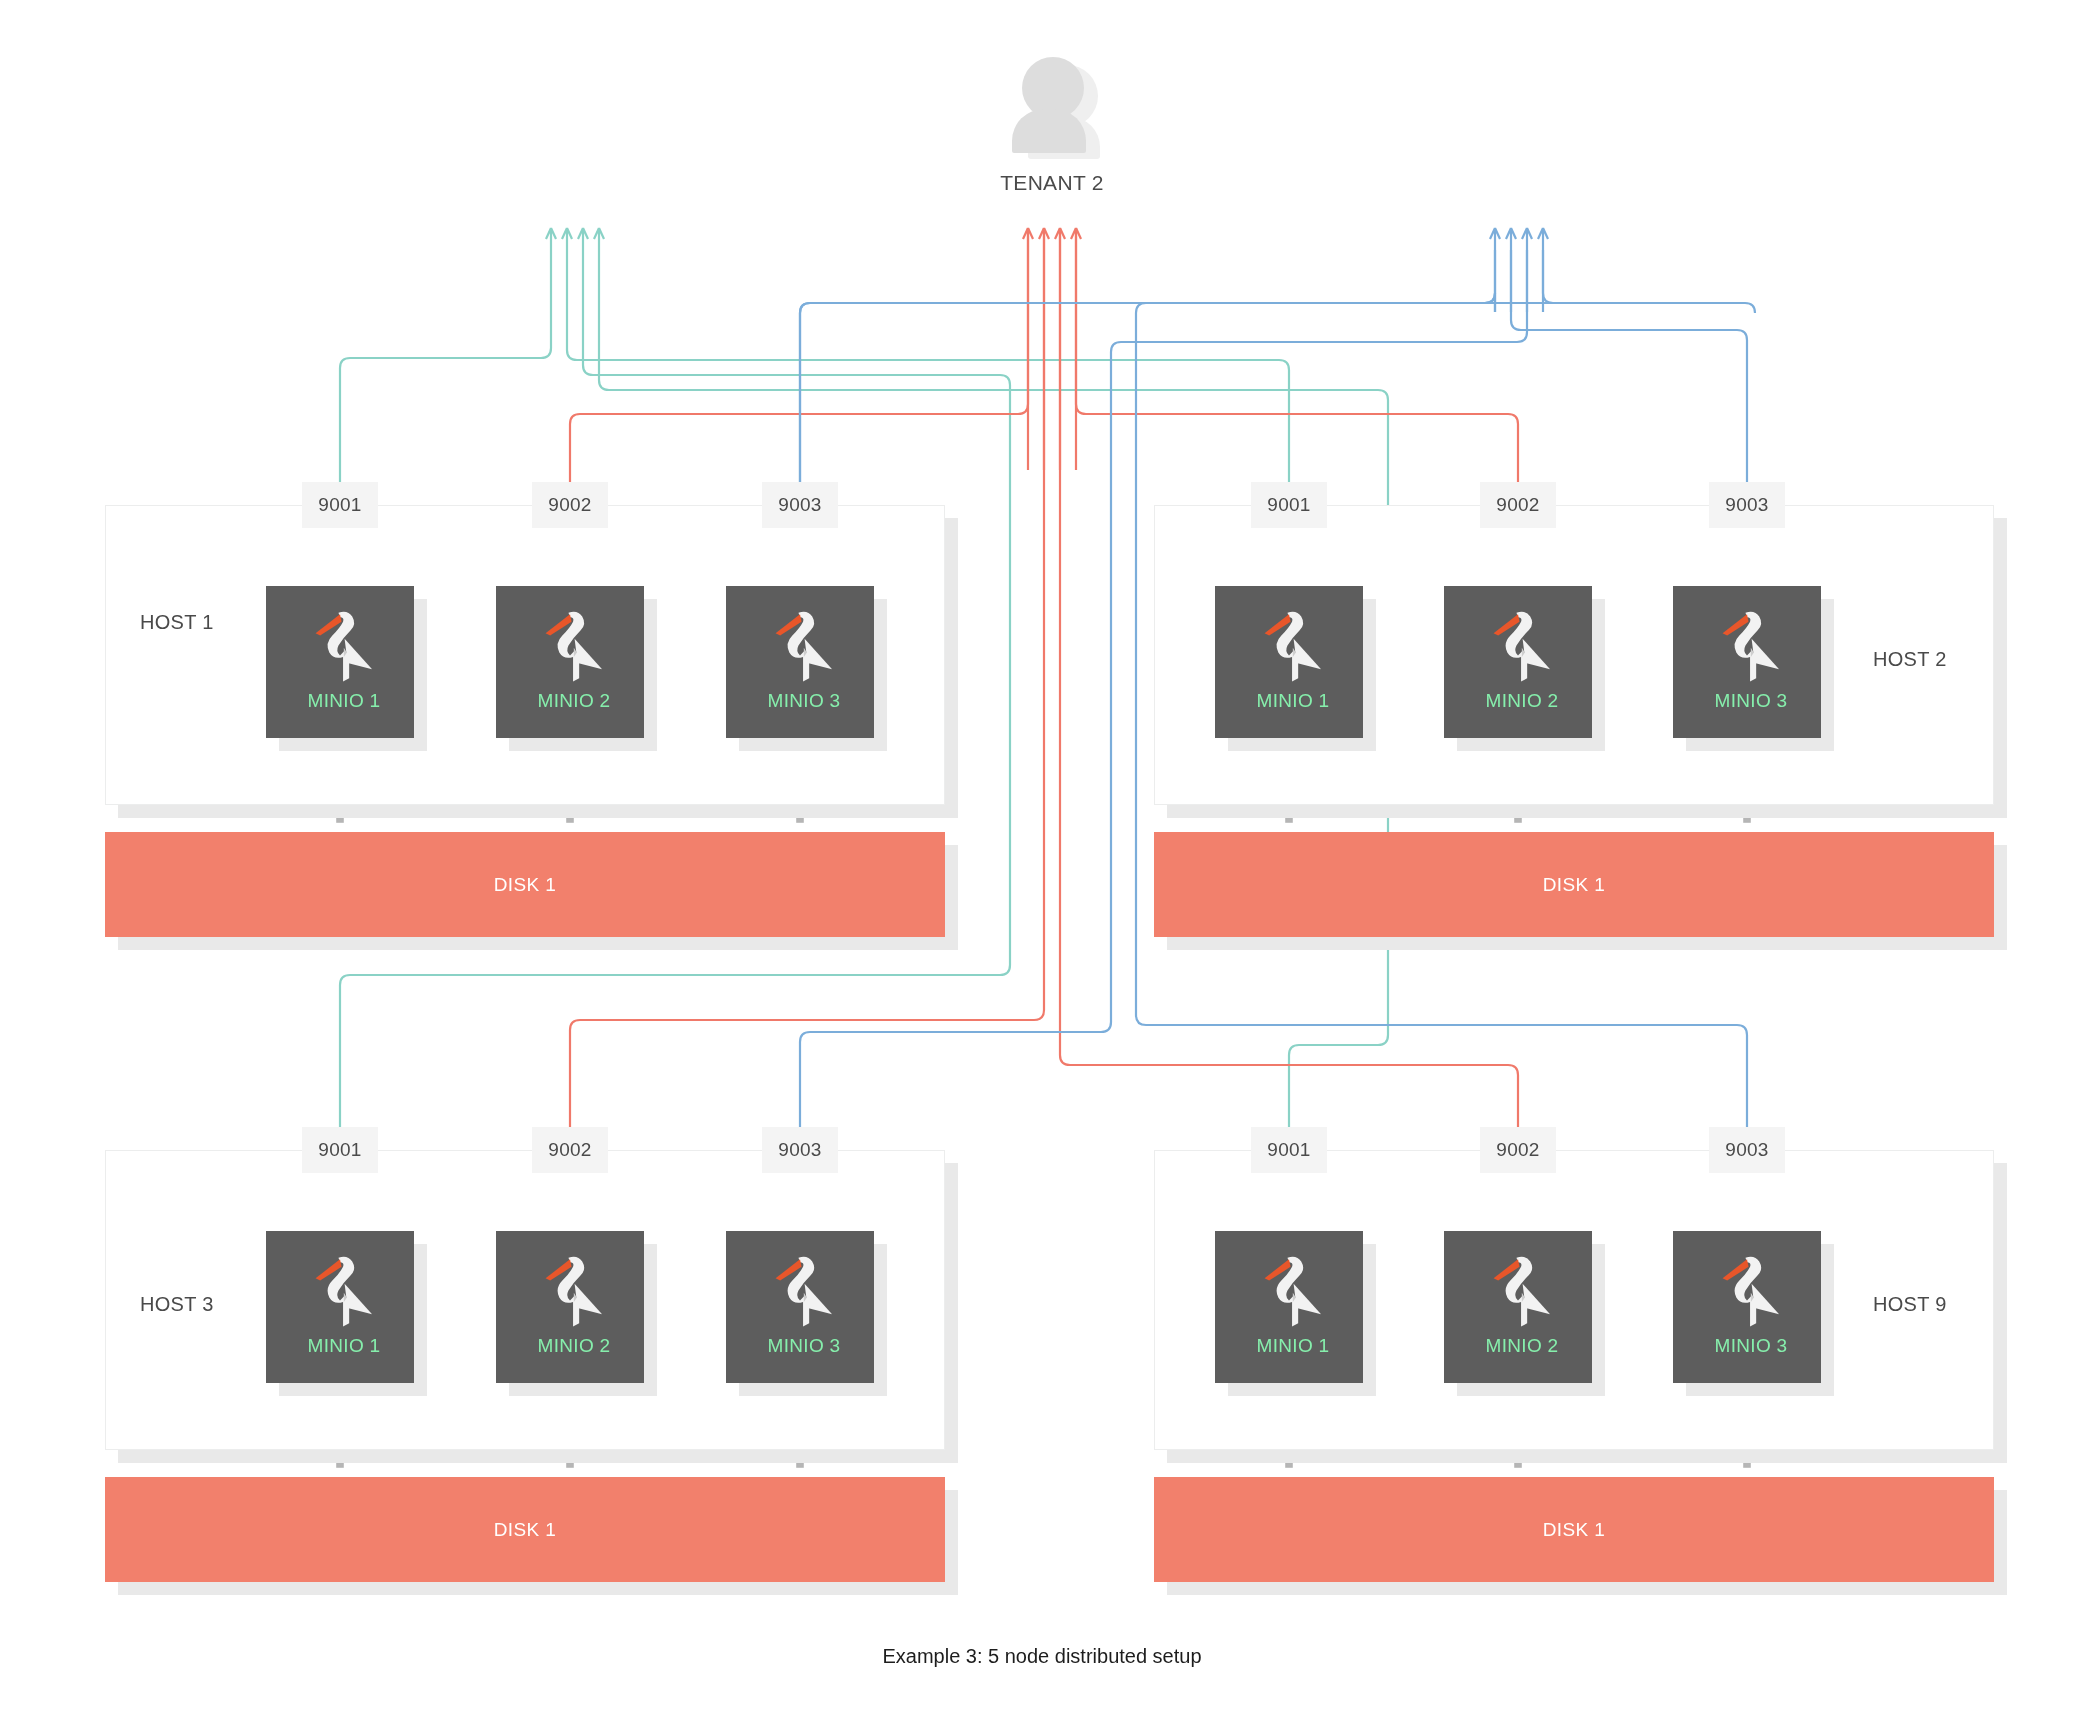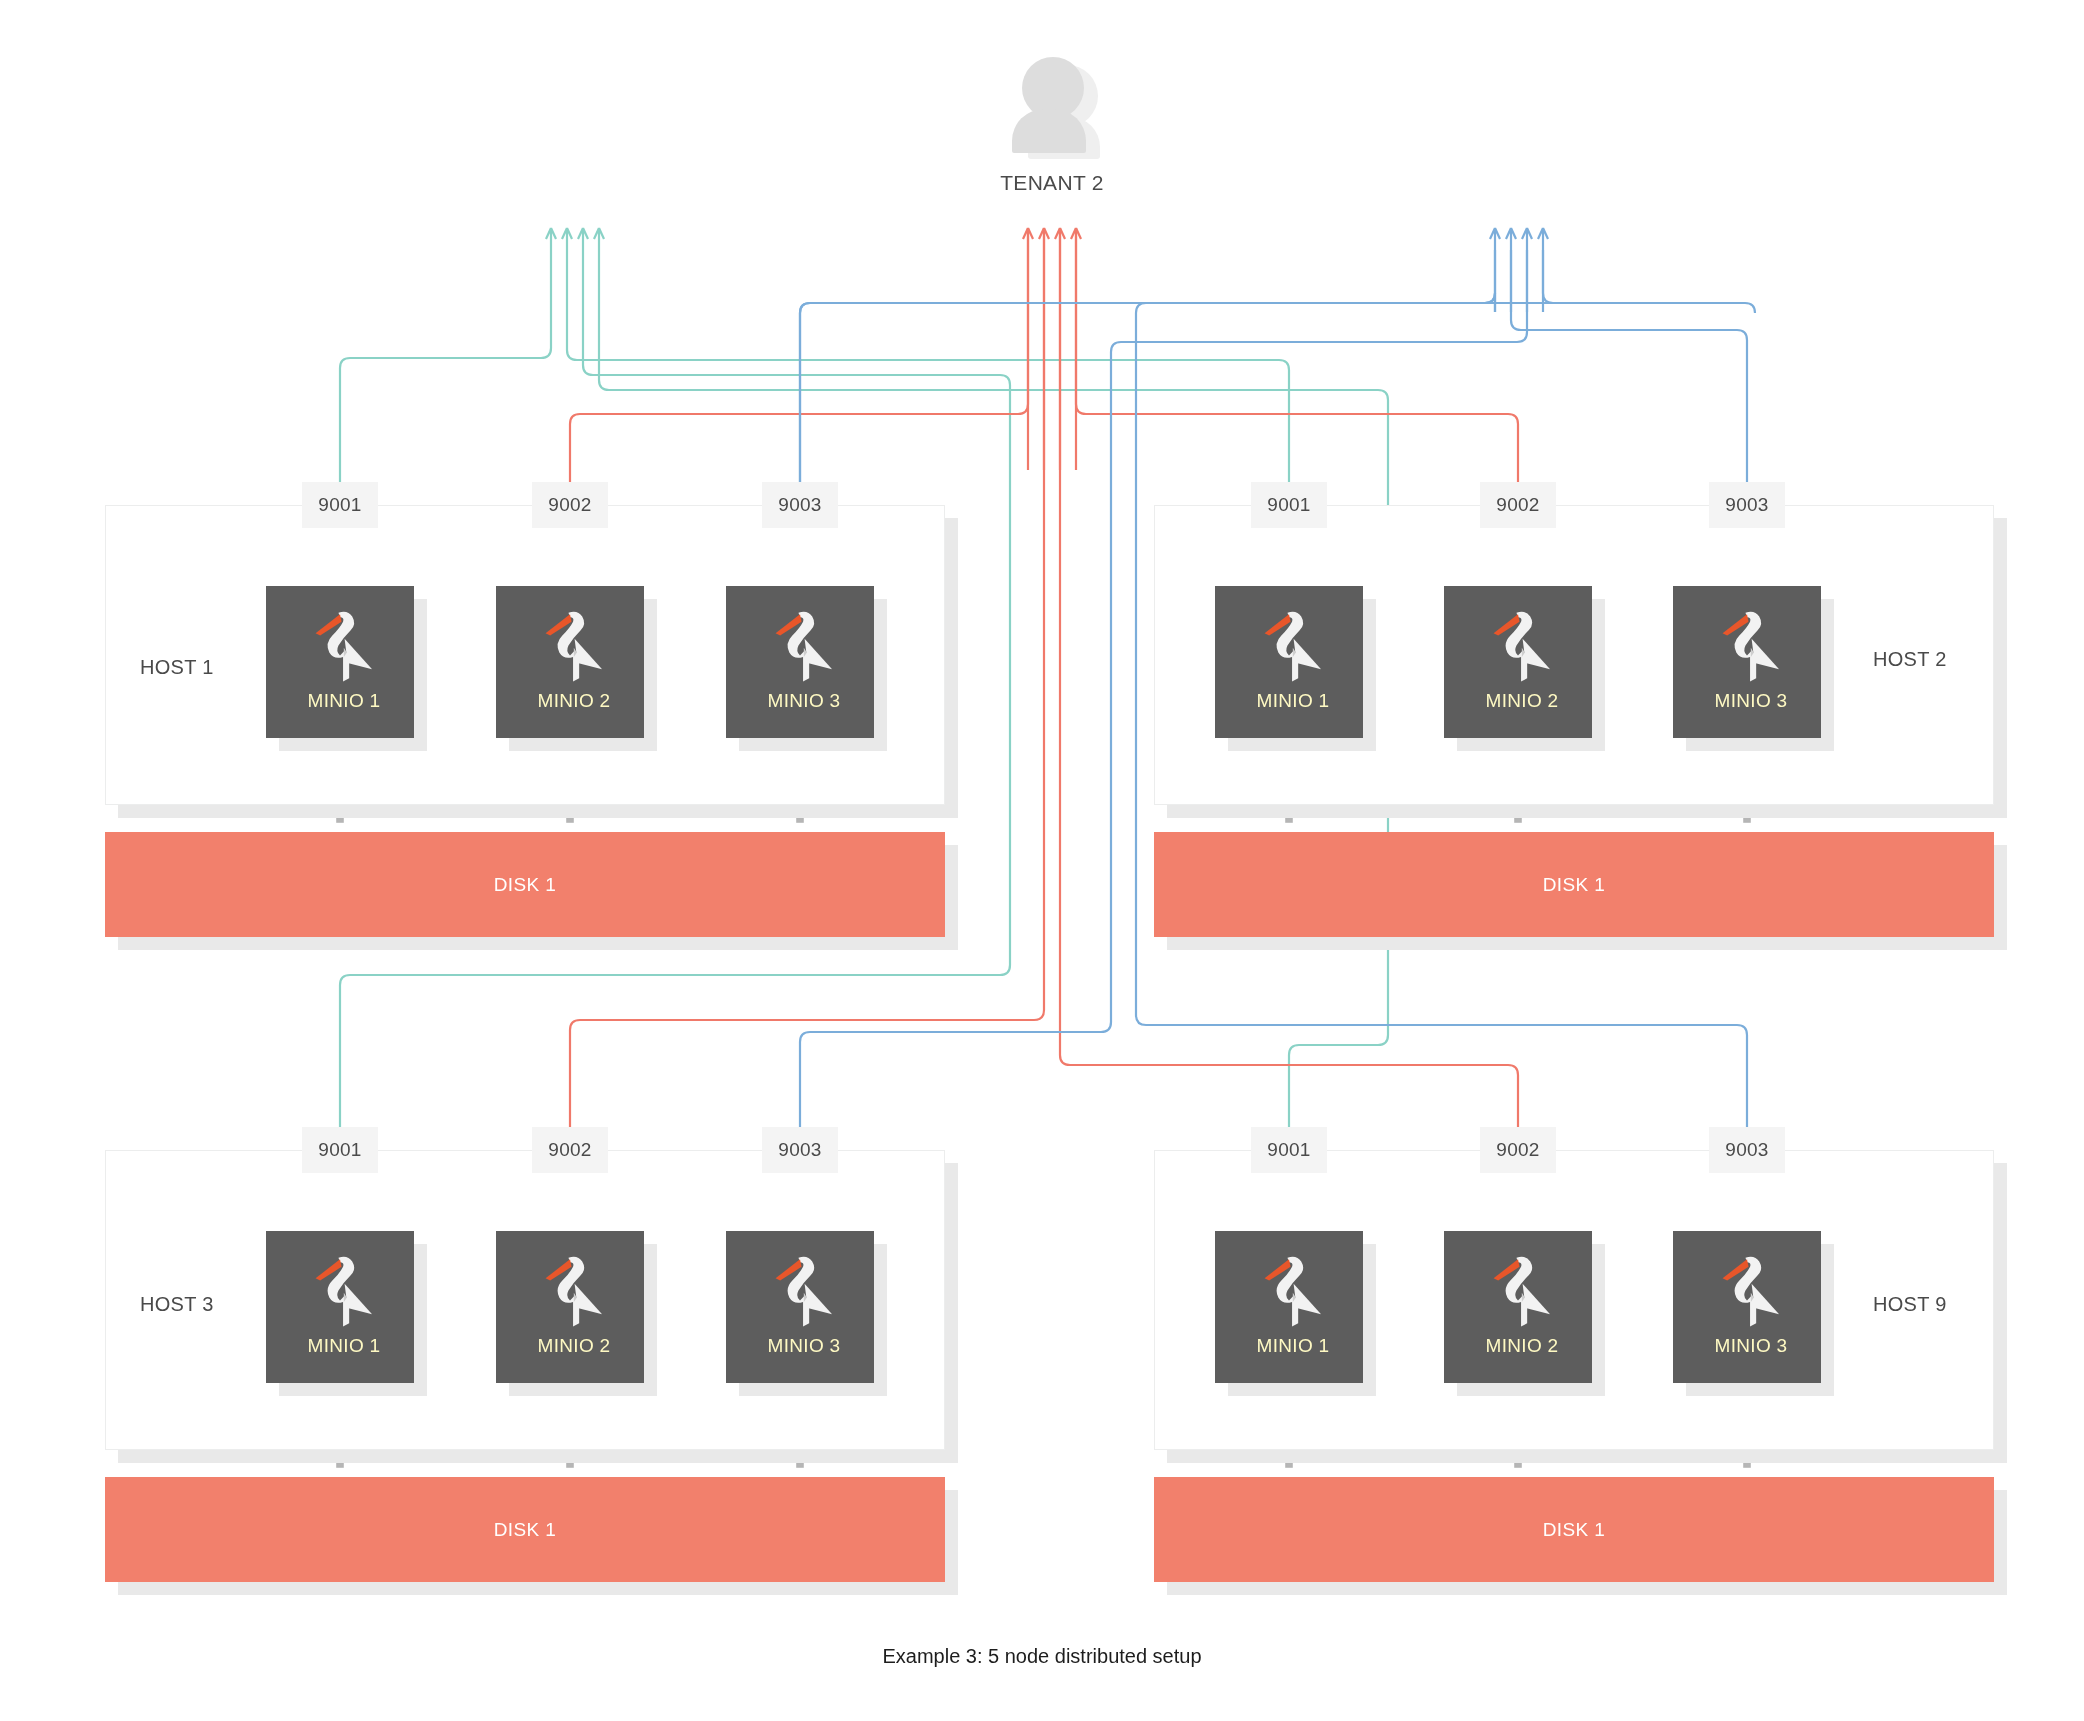--- a/index.html
+++ b/index.html
@@ -91,21 +91,21 @@
     flex-direction:column;
     align-items:center;
     justify-content:flex-start;
   }
   .node .logo{
     margin-top:16px;
     width:78px; height:84px;
   }
   .node .n-label{
     margin-top:4px;
-    color:#fef9c3;
+    color:#86efac;
     font-size:19px;
     letter-spacing:.3px;
     white-space:nowrap;
     margin-left:8px;
   }
 
   
   .port{
     position:absolute;
     width:76px; height:46px;
@@ -280,21 +280,21 @@
         <div class="sh-body"></div>
       <div class="head"></div>
         <div class="body"></div>
     </div>
     <div class="t-label">TENANT 2</div>
   </div>
 
 
   <div class="host-shadow" style="left:118px; top:518px; width:840px; height:300px;"></div>
   <div class="host" style="left:105px; top:505px; width:840px; height:300px;"></div>
-  <div class="host-label" style="left:140px; top:656px;">HOST 1</div>
+  <div class="host-label" style="left:140px; top:611px;">HOST 1</div>
 
   <div class="node-shadow" style="left:279px; top:599px;">
       <div style="width:148px;height:152px;"></div>
     </div>
   <div class="node" style="left:266px; top:586px;">
     <svg class="logo" viewBox="0 0 100 110">
       <path d="M48 14 Q60 10 66 19 Q72 29 64 37 Q54 47 48 57 Q44 65 50 70 L56 64 L62 70 L62 100 L54 104 L54 72 Q42 76 36 66 Q30 54 40 44 Q50 34 54 26 Q56 20 50 20 Z" fill="#f2f2f2"></path>
       <path d="M50 16 L18 41 L24 44 L52 26 Z" fill="#e8562a"></path>
       <path d="M56 48 L92 88 L60 80 Z" fill="#f2f2f2"></path>
       <path d="M55 60 L59 66 L55 72 Z" fill="#cfcfcf"></path>

